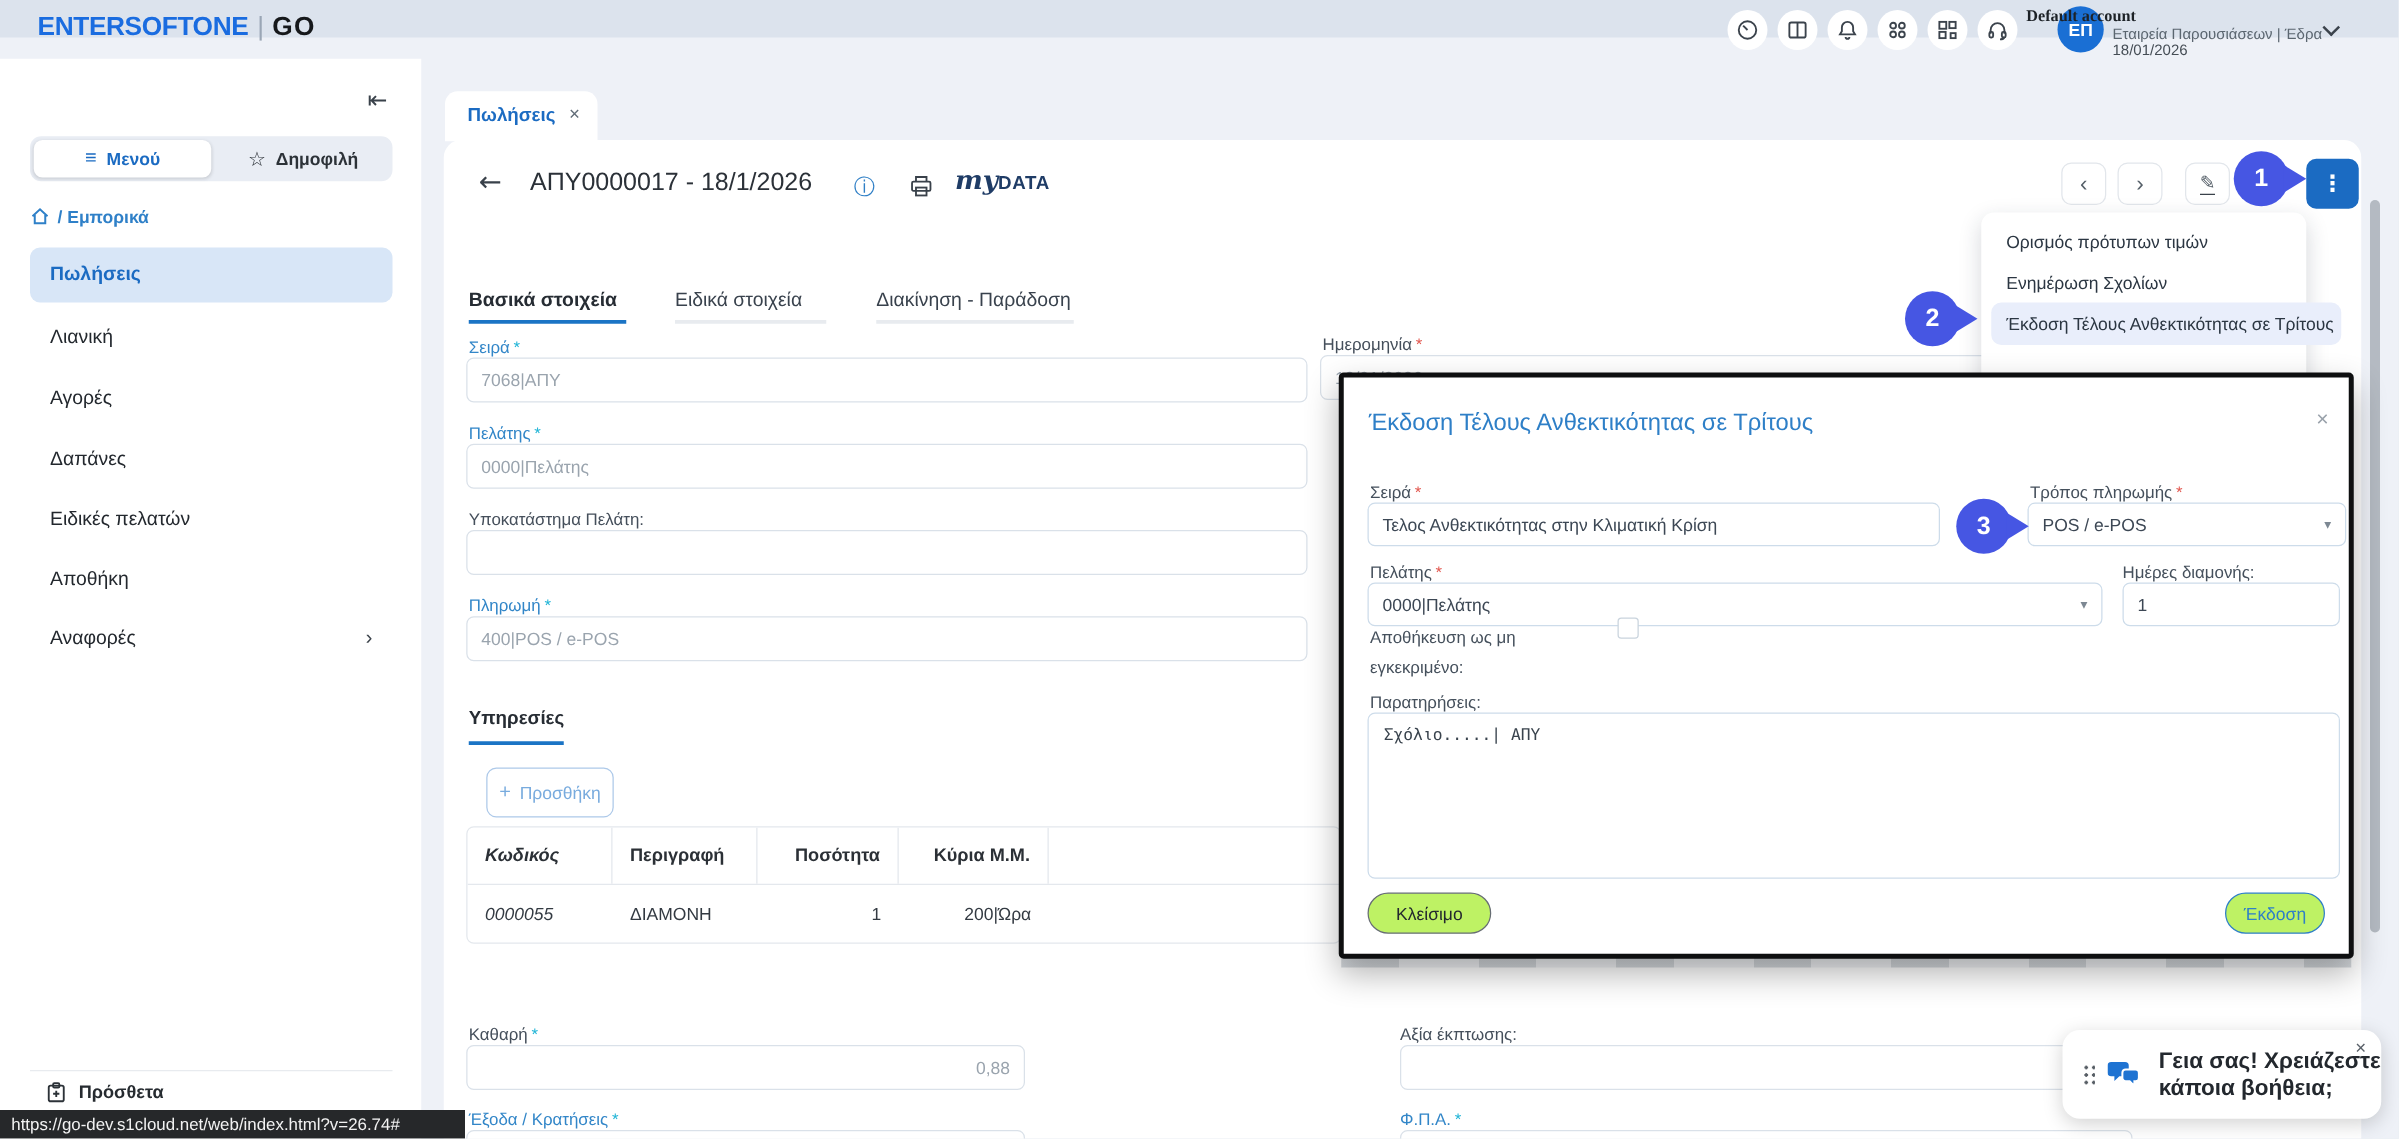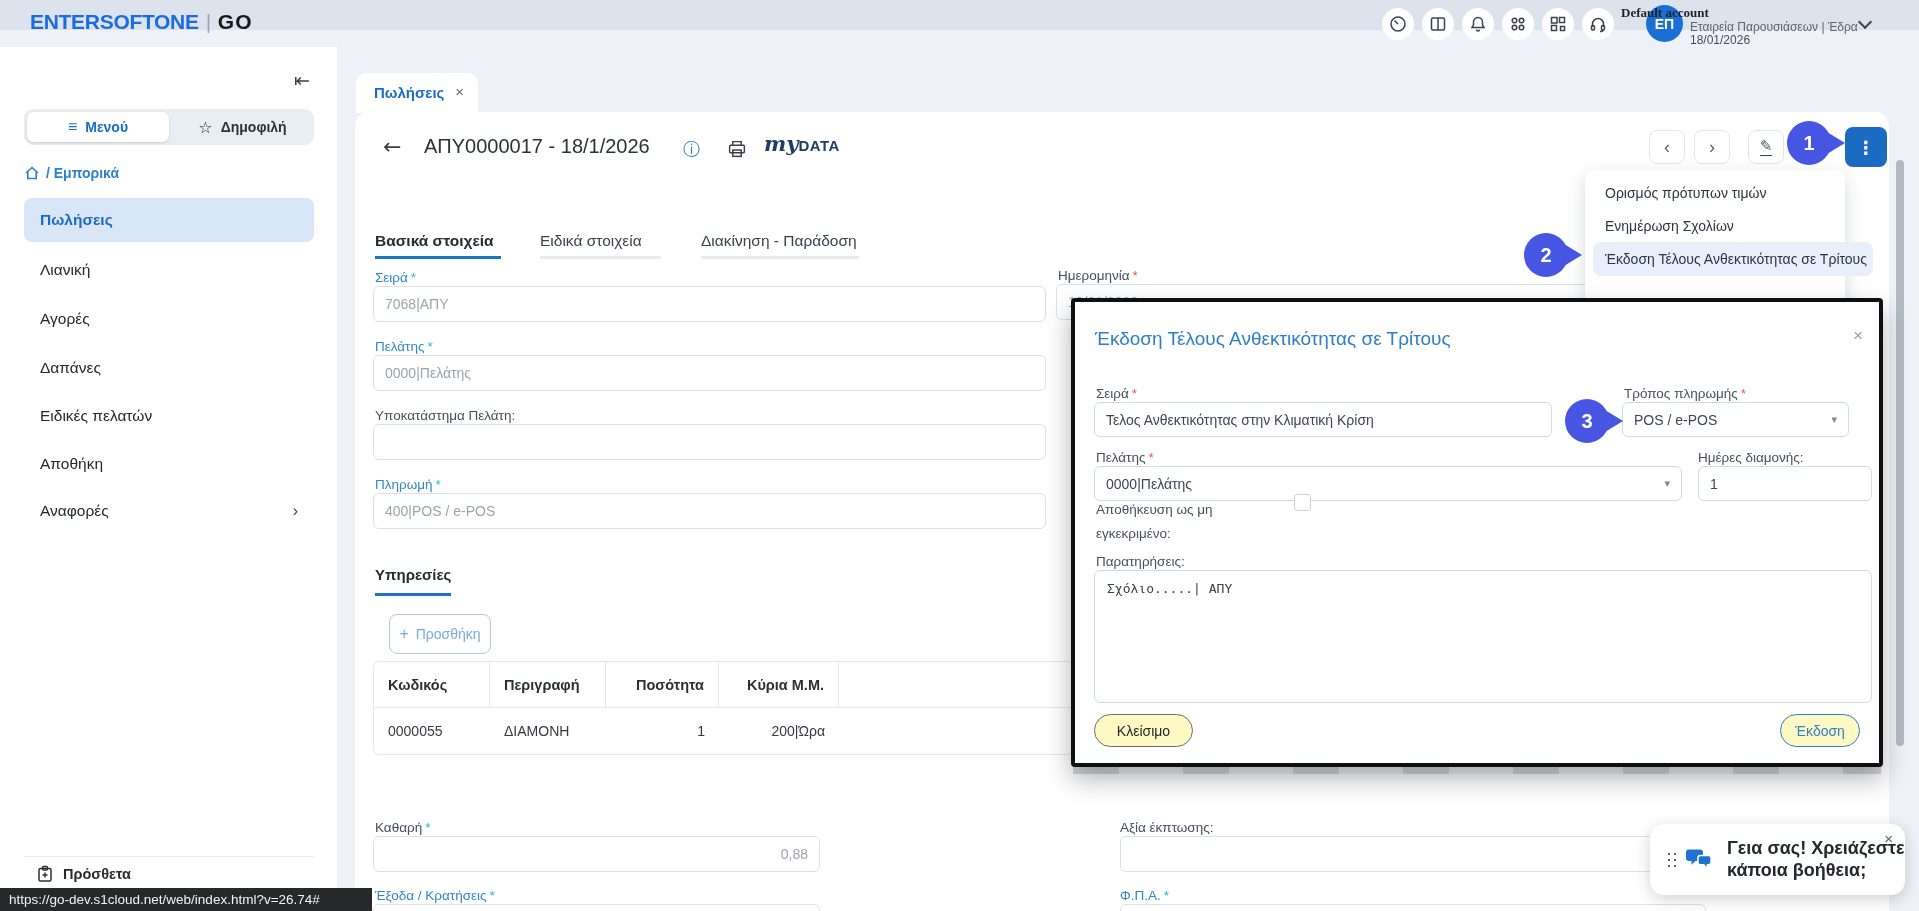--- a/index.html
+++ b/index.html
@@ -95,21 +95,21 @@
 
   .tbl { position:absolute; left:373px; top:661px; width:700px; border:1px solid #e4e8ed; border-radius:6px;
          overflow:hidden; background:#fff; }
   .tr { display:flex; }
   .th { height:45px; display:flex; align-items:center; padding:0 14px; font-size:14.5px; font-weight:700;
         color:#2b3036; border-right:1px solid #e4e8ed; }
   .th:last-child { border-right:none; }
   .thead { border-bottom:1px solid #e4e8ed; }
   .td { height:46px; display:flex; align-items:center; padding:0 14px; font-size:14px; color:#333a42; }
   .ralign { justify-content:flex-end; }
-  .c1{width:116px;} .c2{width:116px;} .c3{width:113px;} .c4{width:120px;} .c5{width:233px;}
+  .c1{width:116px;font-style:italic;} .c2{width:116px;} .c3{width:113px;} .c4{width:120px;} .c5{width:233px;}
 
   
   .menu { position:absolute; left:1585px; top:170px; width:260px; height:142px; background:#fff;
           border-radius:10px; box-shadow:0 6px 18px rgba(30,40,60,.18); z-index:30; }
   .mi { position:absolute; left:0; width:296px; height:34px; line-height:34px; padding-left:20px;
         font-size:14px; color:#2b3642; cursor:pointer; white-space:nowrap; }
   .mi.hl { left:8px; width:280px; background:#e9eefb; border-radius:8px; padding-left:12px; }
   .mi.dis { color:#a6afb9; }
 
   
@@ -119,21 +119,21 @@
   .m-close { position:absolute; right:16px; top:24px; font-size:17px; color:#9aa2ab; cursor:pointer; }
   .m-lbl { position:absolute; font-size:13.5px; color:#45505c; }
   .m-ipt { position:absolute; height:35px; background:#fff; border:1px solid #cddcea; border-radius:6px;
            display:flex; align-items:center; padding:0 11px; font-size:14px; color:#3c4754; }
   .m-caret { margin-left:auto; color:#7d8893; font-size:11px; font-family:"DejaVu Sans", sans-serif; }
   .m-check { position:absolute; left:219px; top:192px; width:17px; height:17px; border:1.5px solid #c9d3dd;
              border-radius:3px; background:#fff; cursor:pointer; }
   .m-notes { position:absolute; left:19px; top:268px; width:778px; height:133px; border:1px solid #cddcea;
              border-radius:6px; background:#fff; padding:10px 12px; font-family:"DejaVu Sans Mono", monospace;
              font-size:13px; color:#39434d; }
-  .m-btn { position:absolute; top:412px; height:33px; border-radius:17px; background:#fef9c3; display:flex;
+  .m-btn { position:absolute; top:412px; height:33px; border-radius:17px; background:#bef264; display:flex;
            align-items:center; justify-content:center; font-size:14px; cursor:pointer; }
   .m-btn.gray { left:19px; width:99px; border:1px solid #676d74; color:#23282e; }
   .m-btn.blue { left:705px; width:80px; border:1px solid #2e7fc7; color:#2e7fc7; }
   .understrip { position:absolute; left:1073px; top:765px; width:808px; height:9px; opacity:.5;
     background:repeating-linear-gradient(90deg,#aab2ba 0 46px,#e3e7ec 46px 110px); z-index:39; }
 
   
   .ann { position:absolute; width:44px; height:44px; border-radius:50%; background:#4656e3; color:#fff;
          font-size:20px; font-weight:600; display:flex; align-items:center; justify-content:center; z-index:60; }
   .ann-tri { position:absolute; width:0; height:0; border-top:11px solid transparent;
@@ -397,21 +397,21 @@
     <div class="m-lbl" style="left:21px;top:84px">
       <span>Σειρά</span><span class="req-r">*</span>
     </div>
     <div class="m-ipt" style="left:19px;top:100px;width:458px">
         <span>Τελος Ανθεκτικότητας στην Κλιματική Κρίση</span>
       </div>
 
     <div class="m-lbl" style="left:549px;top:84px">
       <span>Τρόπος πληρωμής</span><span class="req-r">*</span>
     </div>
-    <div class="m-ipt" style="left:547px;top:100px;width:227px">
+    <div class="m-ipt" style="left:547px;top:100px;width:255px">
       <span>POS / e-POS</span>
         <span class="m-caret">▾</span>
     </div>
 
     <div class="m-lbl" style="left:21px;top:148px">
       <span>Πελάτης</span><span class="req-r">*</span>
     </div>
     <div class="m-ipt" style="left:19px;top:164px;width:588px">
       <span>0000|Πελάτης</span>
         <span class="m-caret">▾</span>

